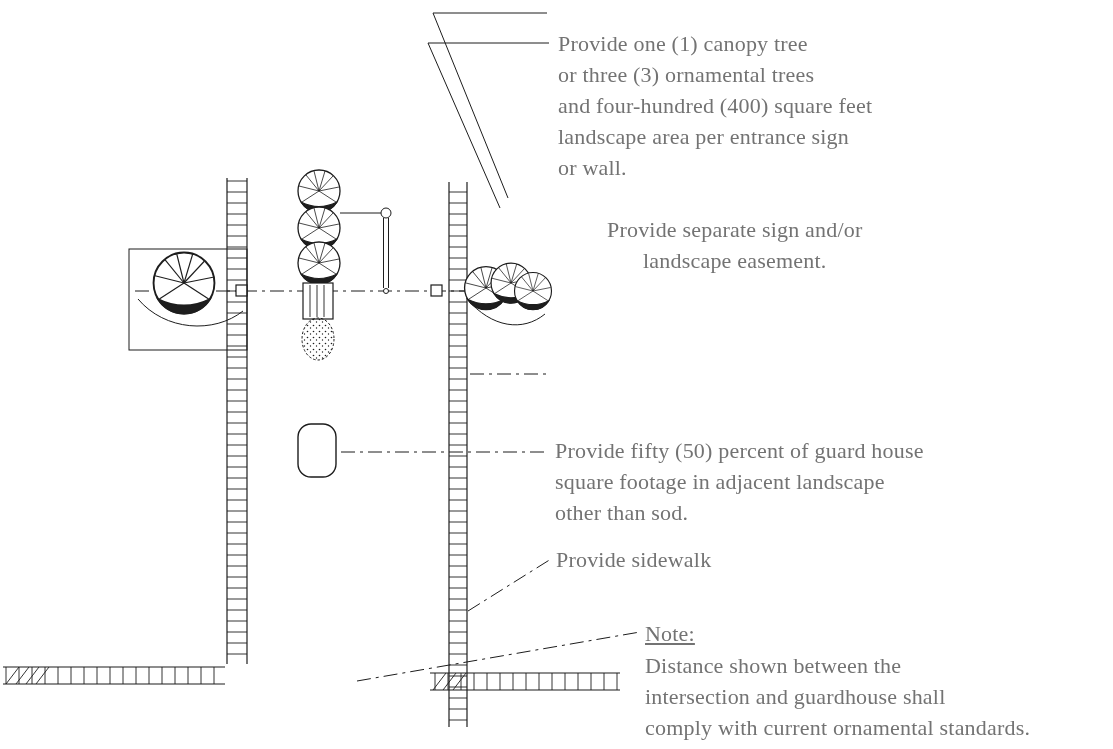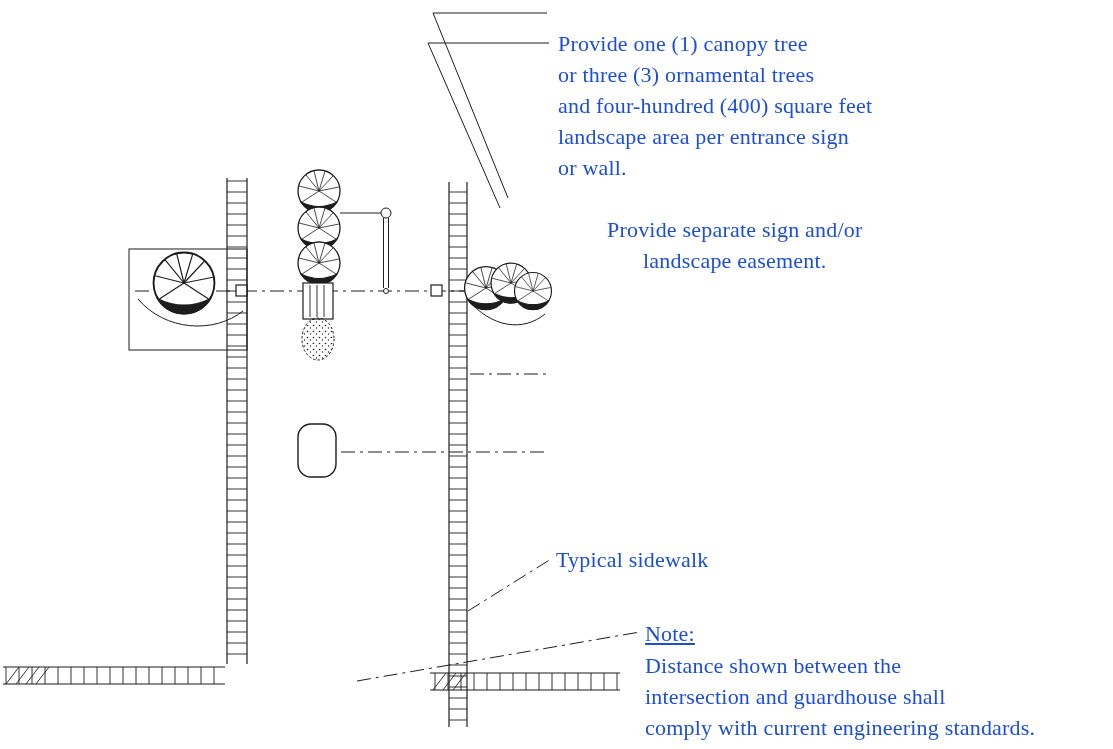--- a/index.html
+++ b/index.html
@@ -19,21 +19,21 @@
   #drawing-layer {
     position: absolute;
     top: 0;
     left: 0;
   }
   .anno {
     position: absolute;
     font-size: 22px;
     line-height: 31px;
     white-space: pre-line;
-    color: #1d4ed8;
+    color: #737373;
     letter-spacing: 0.2px;
   }
   .anno.note-title {
     text-decoration: underline;
     white-space: nowrap;
     font-family: Liberation Serif, serif;
   }
 </style>
 </head>
 <body>
@@ -155,22 +155,25 @@
   <div class="anno" style="left:558px; top:28px;">Provide one (1) canopy tree
 or three (3) ornamental trees
 and four-hundred (400) square feet
 landscape area per entrance sign
 or wall.</div>
 
   <div class="anno" style="left:607px; top:214px;text-align:center;">Provide separate sign and/or
 landscape easement.</div>
 
 
+  <div class="anno" style="left:555px; top:435px;">Provide fifty (50) percent of guard house
+square footage in adjacent landscape
+other than sod.</div>
 
-  <div class="anno" style="left:556px; top:544px;">Typical sidewalk</div>
+  <div class="anno" style="left:556px; top:544px;">Provide sidewalk</div>
 
   <div class="anno note-title" style="left:645px; top:618px;">Note:</div>
 
   <div class="anno" style="left:645px; top:650px;">Distance shown between the
 intersection and guardhouse shall
-comply with current engineering standards.</div>
+comply with current ornamental standards.</div>
 
 </div>
 
 </body></html>

